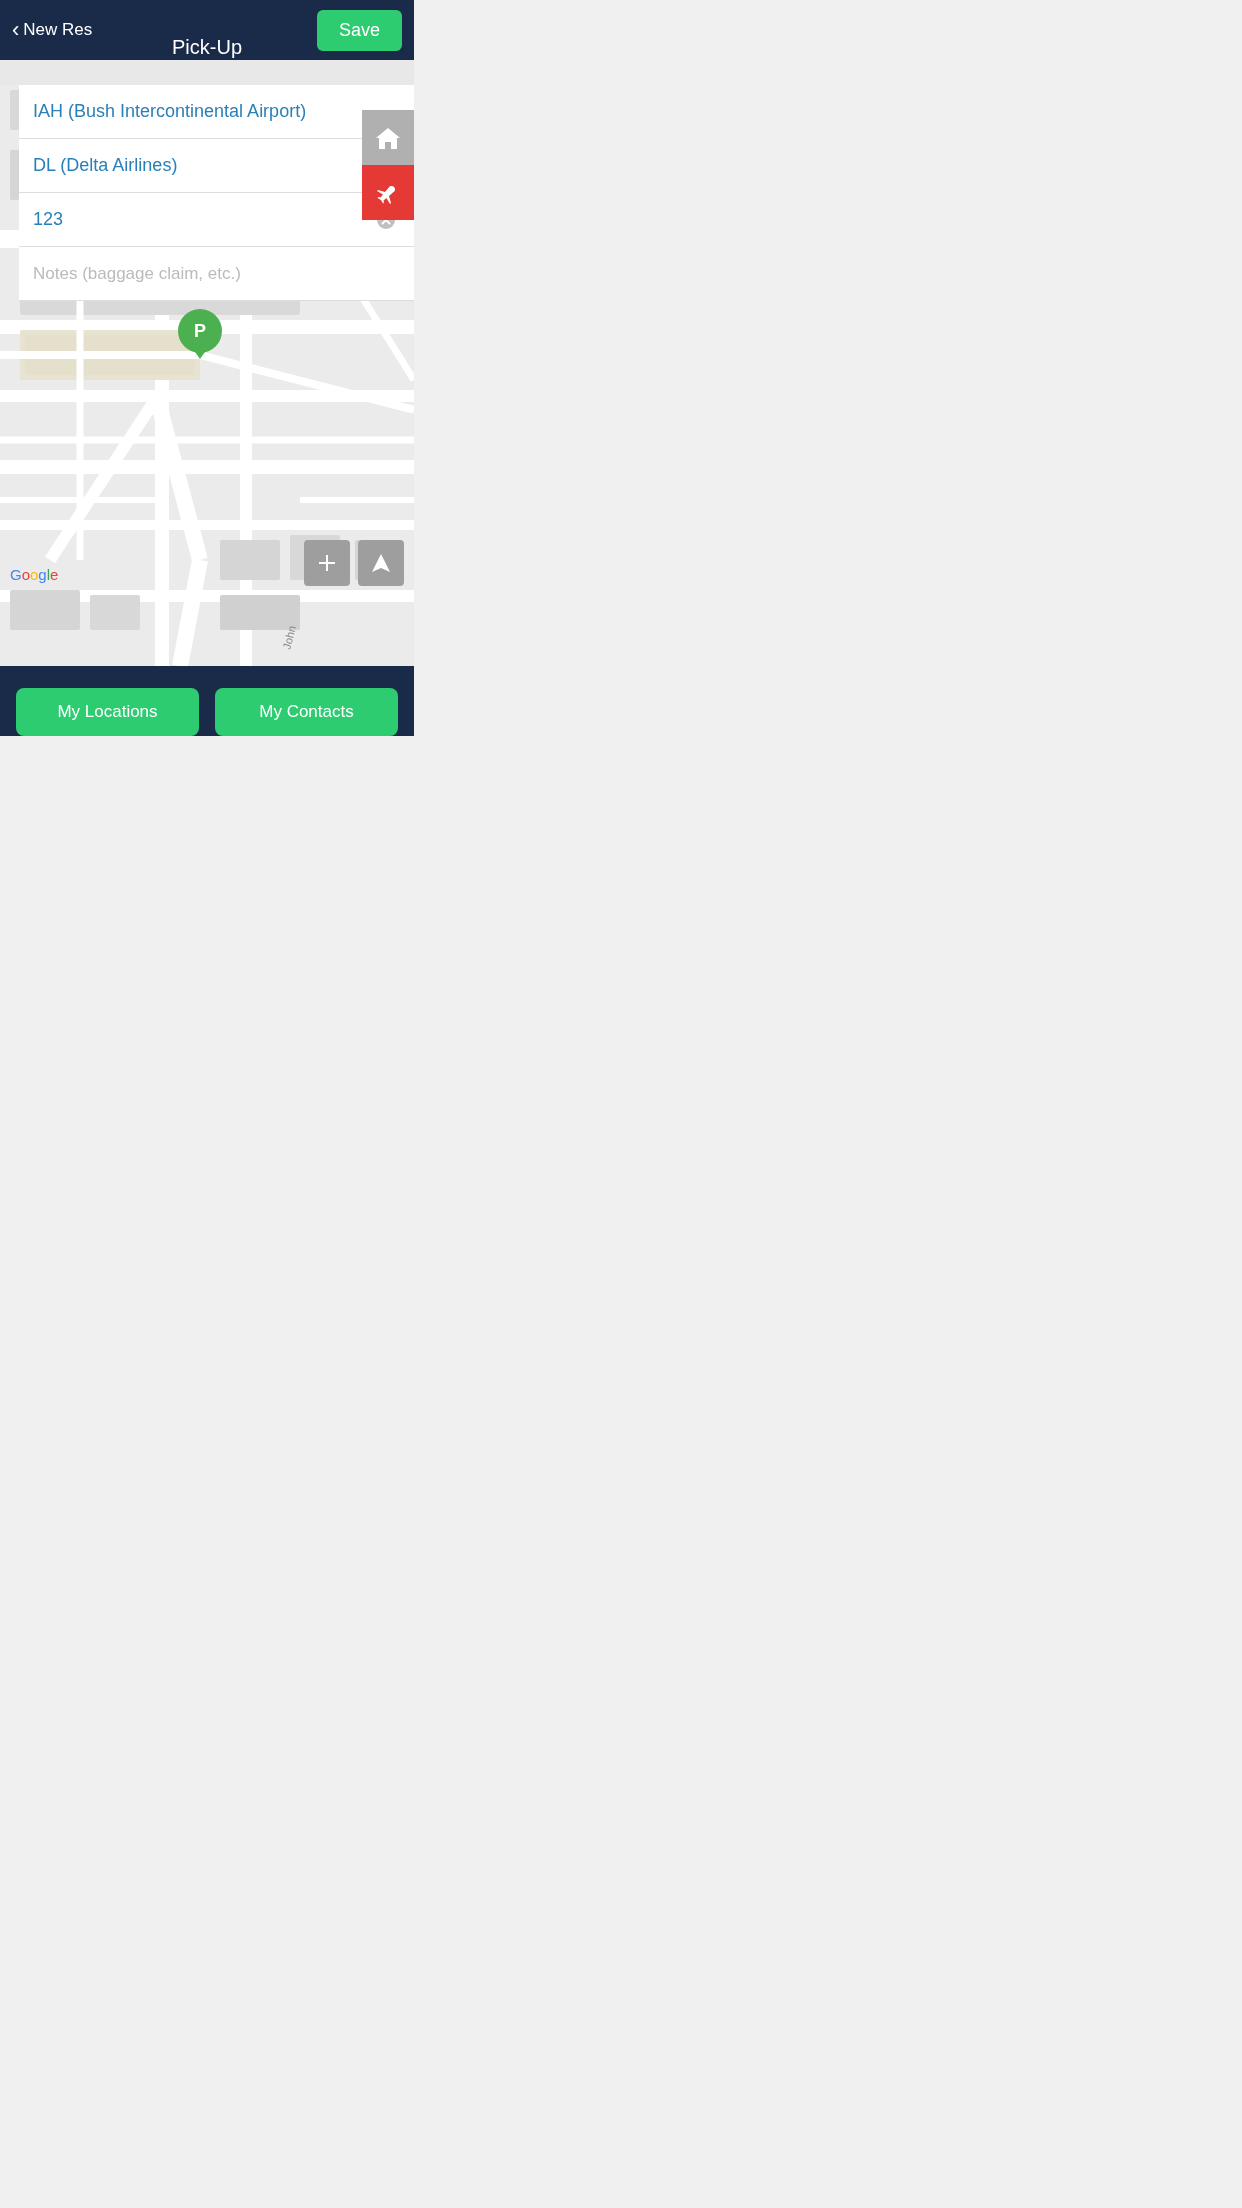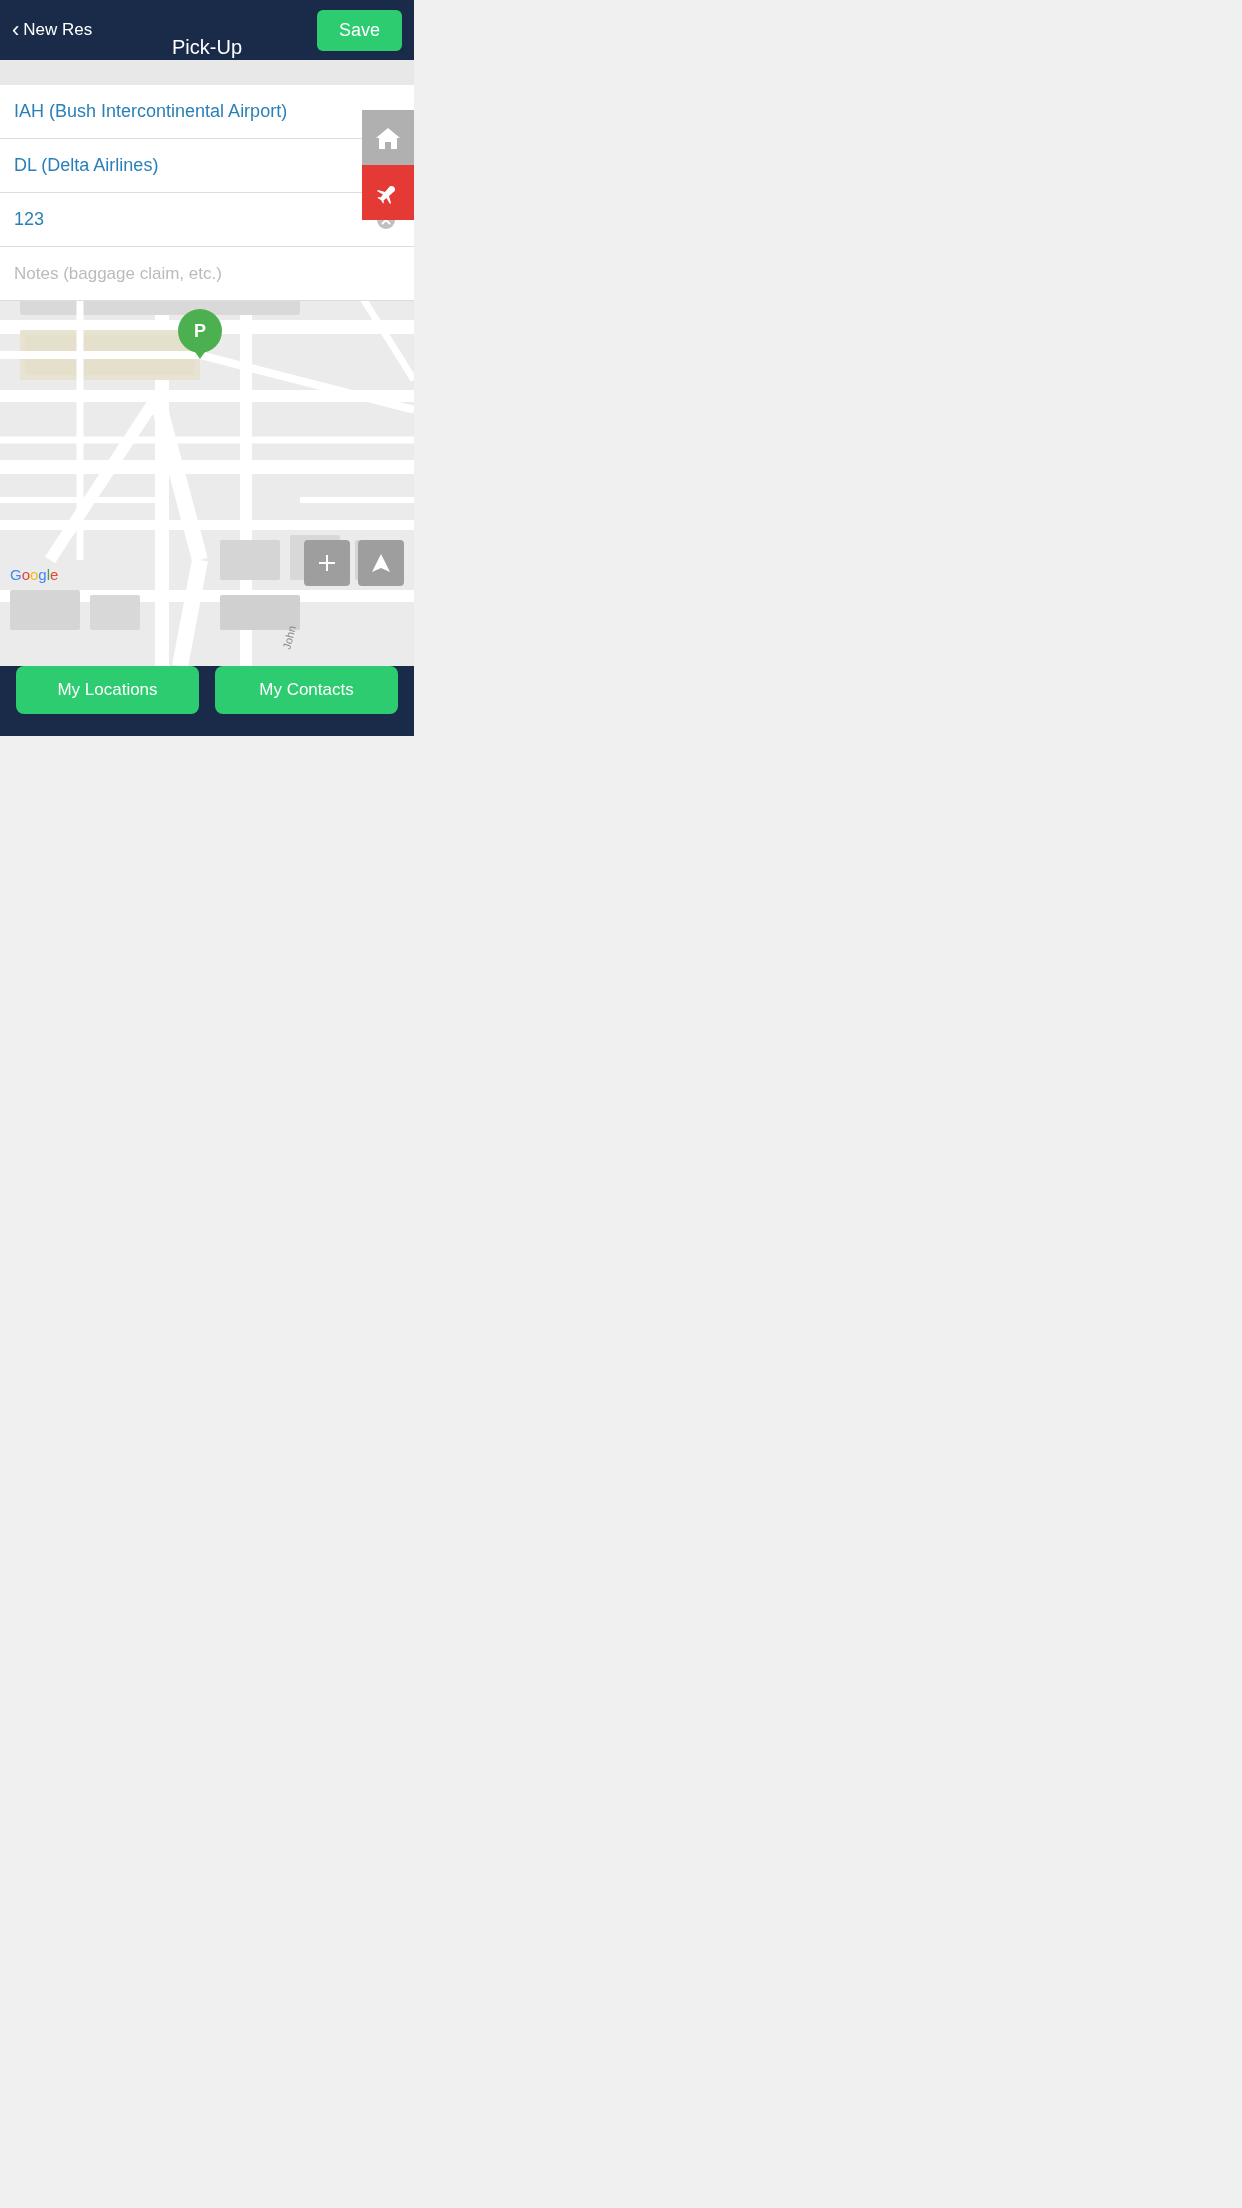--- a/index.html
+++ b/index.html
@@ -83,20 +83,21 @@
       align-items: center;
       padding-left: 10px;
       font-size: 12px;
       color: #999;
     }
 
     
     .inputs-container {
       background: transparent;
       position: relative;
+      margin-left: 19px;
     }
 
     .input-row {
       background: white;
       border-bottom: 1px solid #ddd;
       display: flex;
       align-items: center;
       padding: 0 14px;
       height: 54px;
     }
@@ -217,21 +218,21 @@
 
     
     .bottom-bar {
       position: absolute;
       bottom: 0;
       left: 0;
       right: 0;
       height: 70px;
       background: #1a2b4a;
       display: flex;
-      align-items: flex-start;
+      align-items: flex-end;
       justify-content: space-between;
       padding: 0 16px;
       gap: 16px;
     }
 
     .bottom-btn {
       flex: 1;
       height: 48px;
       background: #2ecc71;
       color: white;

